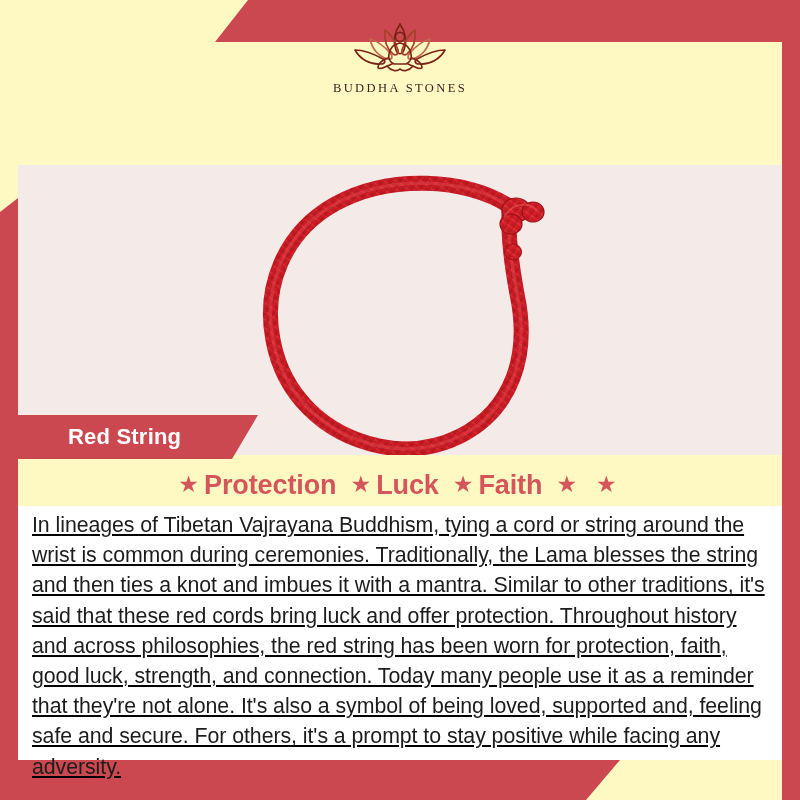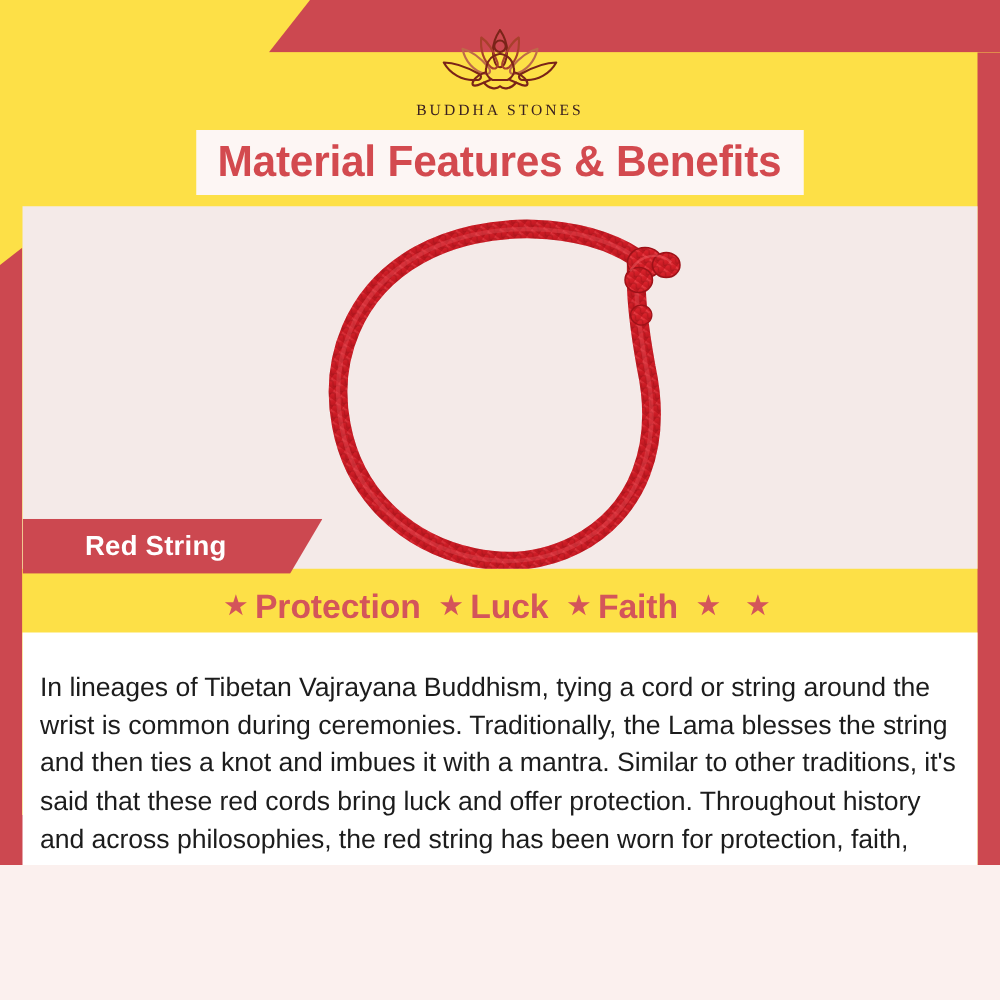--- a/index.html
+++ b/index.html
@@ -3,21 +3,21 @@
 <meta charset="utf-8">
 <style>
   * { margin:0; padding:0; box-sizing:border-box; }
   html,body { width:800px; height:800px; }
   body {
     font-family:"Liberation Sans", sans-serif;
     background:#fbf0ee;
     overflow:hidden;
     position:relative;
   }
-  #page { position:absolute; inset:0; width:800px; height:692px; overflow:hidden; background:#fde047; }
+  #page { position:absolute; inset:0; width:800px; height:800px; overflow:hidden; background:#fef9c3; }
 
   
   .deco-top-right {
     position:absolute; top:0; left:215px; width:585px; height:42px;
     background:#cc4850;
     clip-path: polygon(33px 0, 100% 0, 100% 100%, 0 100%);
   }
   .deco-right-bar {
     position:absolute; top:42px; right:0; width:18px; height:758px;
     background:#cc4850;
@@ -102,22 +102,23 @@
   }
   .feat .flabel {
     font-family:"Liberation Sans Narrow","Liberation Sans", sans-serif;
     font-size:27px; font-weight:bold; color:#d4555a; letter-spacing:-0.1px;
   }
 
   
   .body-card {
     position:absolute; top:506px; left:18px; width:764px; height:254px;
     background:#ffffff;
-    padding:29px 14px 0 14px;
+    padding:4px 14px 0 14px;
     z-index:3;
+    text-decoration:underline;
   }
   .body-card p {
     font-family:"Liberation Sans Narrow","Liberation Sans", sans-serif;
     font-size:21.3px; line-height:30.2px; color:#1c1c1c;
     font-weight:normal; text-align:left;
     letter-spacing:-0.05px;
   }
 </style>
 </head>
 <body>
@@ -142,23 +143,20 @@
         <circle cx="75" cy="23" r="4.6" stroke="#7a2418"></circle>
         <path d="M75 29 C69 30, 65 34, 64 40 C63 44, 65 48, 69 50 L81 50 C85 48, 87 44, 86 40 C85 34, 81 30, 75 29 Z" stroke="#7a2418"></path>
         <path d="M63 44 C57 46, 53 50, 53 53 C53 55, 56 55, 60 53 L67 50"></path>
         <path d="M87 44 C93 46, 97 50, 97 53 C97 55, 94 55, 90 53 L83 50"></path>
         <path d="M62 52 C66 57, 72 58, 75 55 C78 58, 84 57, 88 52"></path>
       </g>
     </svg>
     <div class="logo-text">BUDDHA STONES</div>
   </div>
 
-  <div class="title-band">
-    <h1>Material Features &amp; Benefits</h1>
-  </div>
 
   <div class="hero">
     <svg class="bracelet" viewBox="0 0 330 300">
       <defs>
         <linearGradient id="cordG" x1="0" y1="0" x2="1" y2="1">
           <stop offset="0%" stop-color="#e2313a"></stop>
           <stop offset="45%" stop-color="#d41f28"></stop>
           <stop offset="100%" stop-color="#b3161d"></stop>
         </linearGradient>
         <pattern id="braid" width="7" height="7" patternUnits="userSpaceOnUse" patternTransform="rotate(35)">

